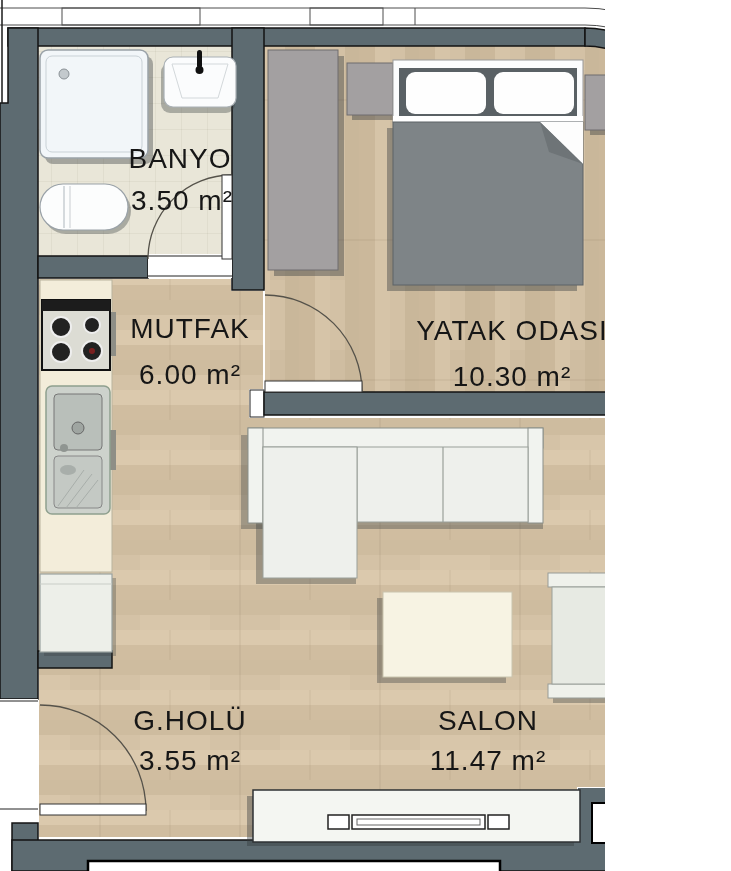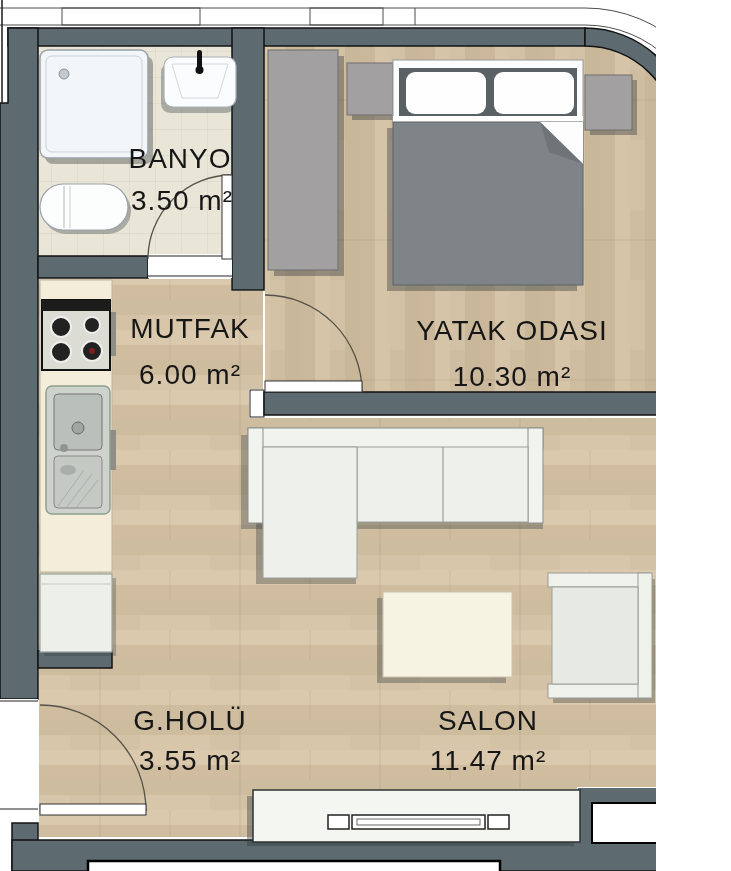--- a/index.html
+++ b/index.html
@@ -1,16 +1,16 @@
 <!DOCTYPE html>
 <html><head>
 <meta charset="utf-8">
 <style>
   html,body{margin:0;padding:0;background:#ffffff;}
-  #stage{position:relative;width:656px;height:871px;background:#ffffff;overflow:hidden;
+  #stage{position:relative;width:605px;height:871px;background:#ffffff;overflow:hidden;
          font-family:"Liberation Sans", sans-serif;}
   svg{position:absolute;left:0;top:0;}
   text.room-name, text.room-area{
     font-family:"Liberation Sans", sans-serif;
     font-size:28px; letter-spacing:1px; fill:#161616;
   }
 </style>
 </head>
 <body>
 

